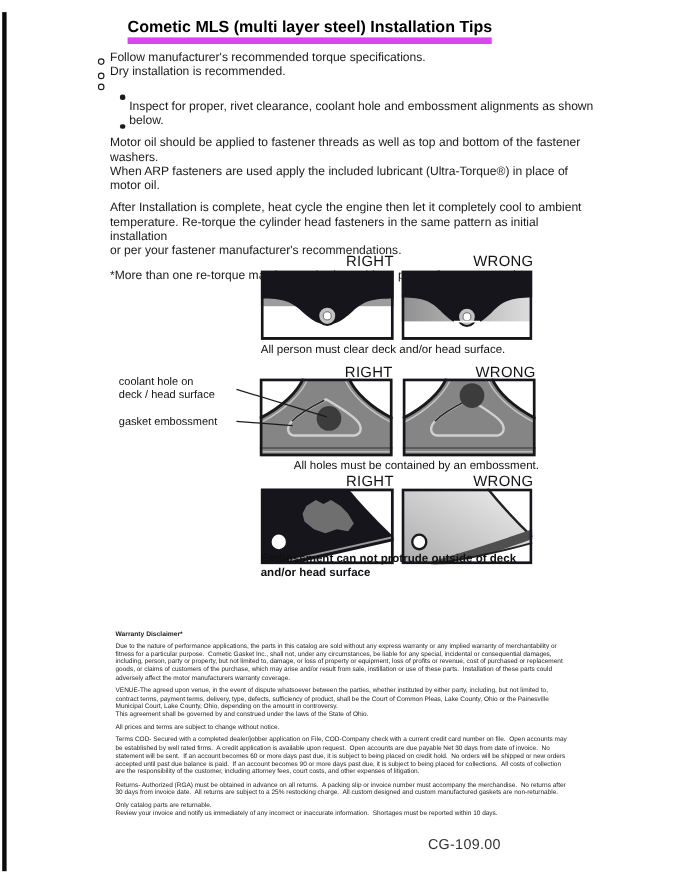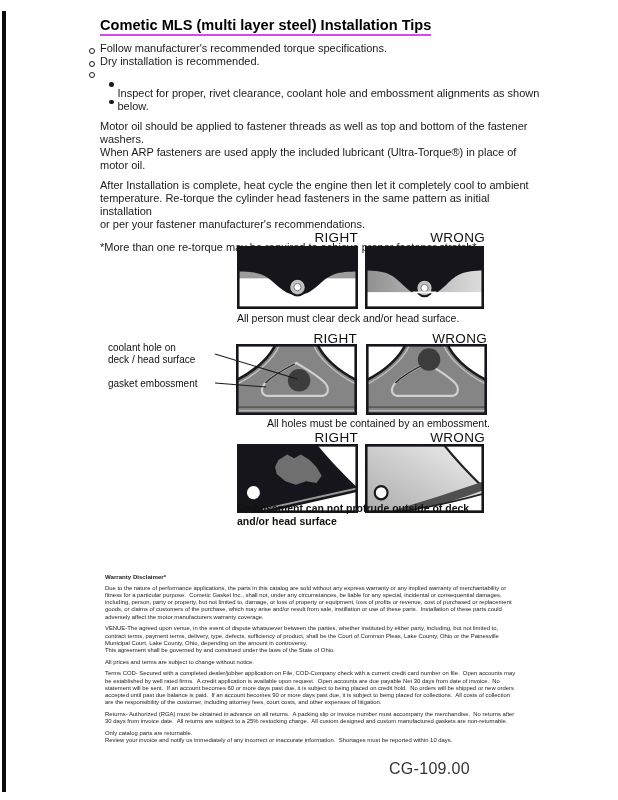--- a/index.html
+++ b/index.html
@@ -5,25 +5,25 @@
   html,body { margin:0; padding:0; background:#fff; }
   .page {
     position:relative; width:618px; height:800px; background:#ffffff;
     font-family:"Liberation Sans", sans-serif; color:#1a1a1a; overflow:hidden;
   }
   .edge-line { position:absolute; left:2px; top:11px; width:4px; height:781px; background:#0c0c0c; }
 
   
   .top-block { position:absolute; left:88px; top:16px; width:452px; }
   .title {
-    margin-left:12px; font-size:14.6px; font-weight:bold; color:#000;
-    display:inline-block; border-bottom:2px solid #d946ef; padding-bottom:1px;
+    margin-left:28px; font-size:14.6px; font-weight:bold; color:#000;
+    display:inline-block; border-bottom:6px solid #d946ef; padding-bottom:1px;
   }
   .bullets { margin-top:6px; }
-  .b-row { display:flex; align-items:center; font-size:11px; line-height:13.2px; white-space:pre-wrap; }
+  .b-row { display:flex; align-items:flex-end; font-size:11px; line-height:13.2px; white-space:pre-wrap; }
   .marker-o { flex:0 0 auto; width:4px; height:4px; border:1px solid #1a1a1a; border-radius:50%; margin:4px 5px 0 1px; }
   .marker-f { flex:0 0 auto; width:4.5px; height:4.5px; background:#1a1a1a; border-radius:50%; margin:4px 4px 0 21px; }
   .diesel-h { margin:13px 0 0 12px; font-size:12.5px; font-weight:bold; color:#000; }
   .para { margin:7px 0 0 12px; font-size:11px; line-height:12.9px; white-space:pre-wrap; }
   .note { margin-top:10px; }
 
   
   .dgroup { position:absolute; }
   #dg1 { left:237px; top:230px; width:248px; height:100px; }
   #dg2 { left:108px; top:331px; width:382px; height:102px; }
@@ -33,21 +33,21 @@
   .dcaption { position:absolute; font-size:10.5px; line-height:12.5px; color:#111; white-space:pre-wrap; }
   .side-label { position:absolute; width:106px; text-align:left; font-size:10px; line-height:11.5px; color:#111; white-space:pre-wrap; }
   .leader-overlay { position:absolute; left:0; top:0; pointer-events:none; }
 
   
   .warranty { position:absolute; left:105px; top:573px; width:445px; color:#222; }
   .w-h { font-size:6.1px; font-weight:bold; margin:0 0 5px 0; }
   .w-p { font-size:5.9px; line-height:7.15px; margin:0 0 4.6px 0; white-space:pre-wrap; }
   .w-p.tight { margin-bottom:0; }
 
-  .footer-code { position:absolute; left:389px; top:760px; font-size:16px; letter-spacing:0.3px; color:#333; }
+  .footer-code { position:absolute; left:389px; top:760px; font-size:13px; letter-spacing:0.3px; color:#333; }
 </style>
 </head>
 <body>
 
 <div class="page">
   <div class="edge-line"></div>
 
   <div class="top-block">
     <div class="title">Cometic MLS (multi layer steel) Installation Tips</div>
     <div class="bullets">

